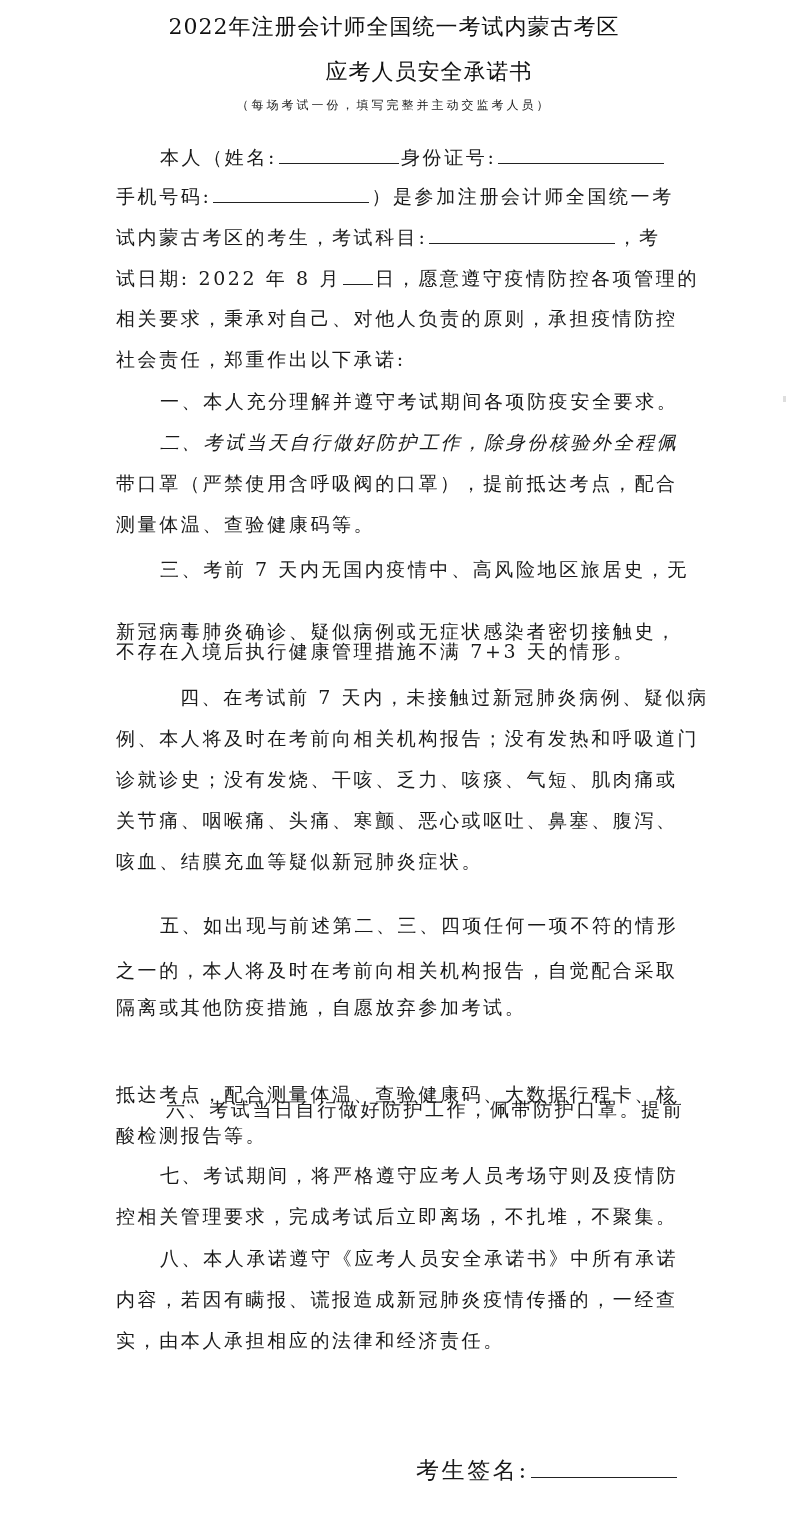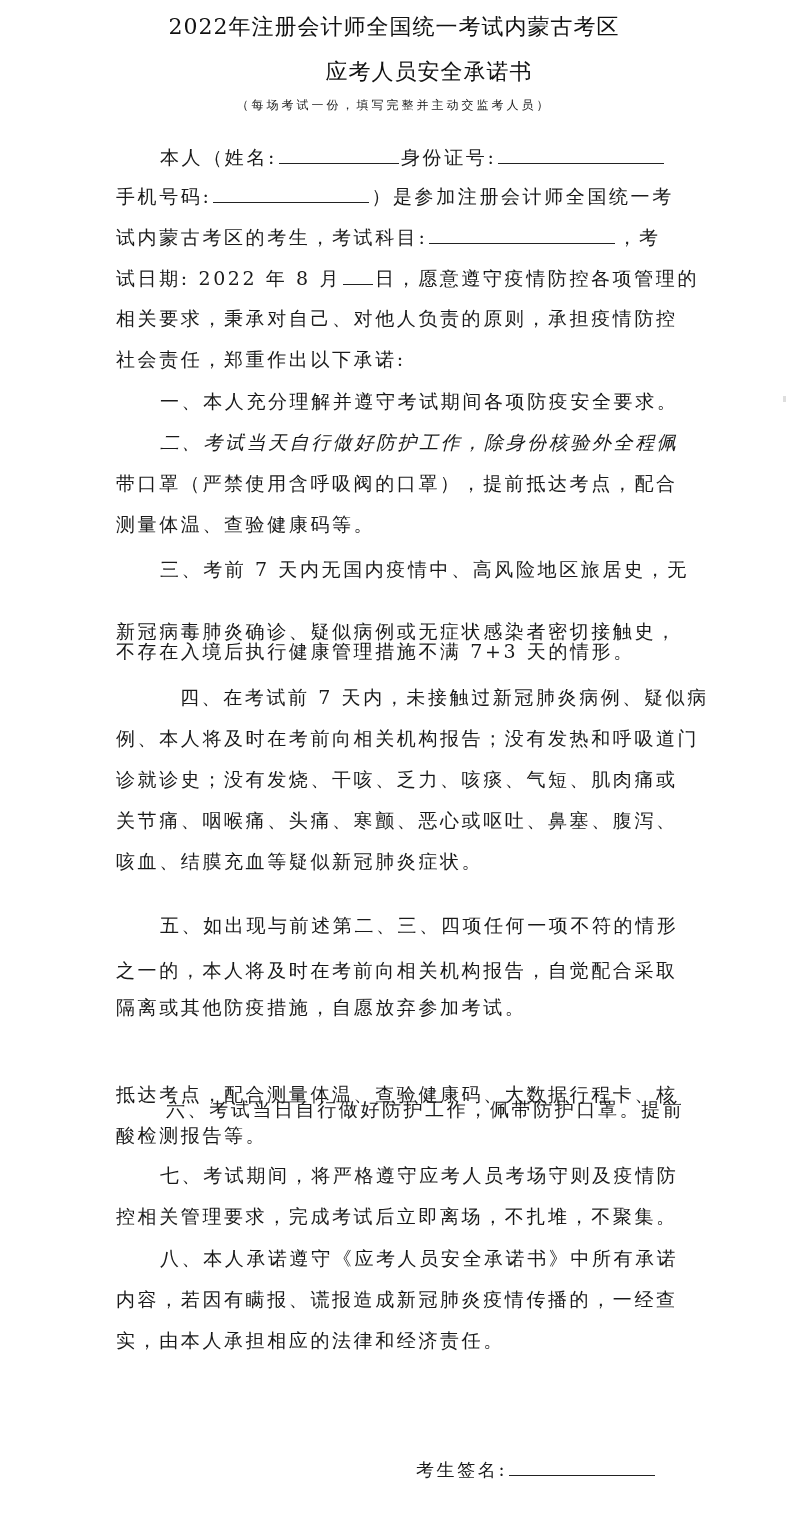--- a/index.html
+++ b/index.html
@@ -56,21 +56,21 @@
       display: inline-block;
       border-bottom: 1.5px solid #222;
       height: 20px;
       vertical-align: baseline;
       margin: 0 2px;
     }
     .sig {
       position: absolute;
       left: 416px;
       top: 1455px;
-      font-size: 18px;
+      font-size: 23px;
       letter-spacing: 2.6px;
       white-space: nowrap;
       color: #1a1a1a;
     }
     .artifact {
       position: absolute;
       width: 3px; height: 6px;
       background: #c8c8c8;
       opacity: 0.6;
     }

